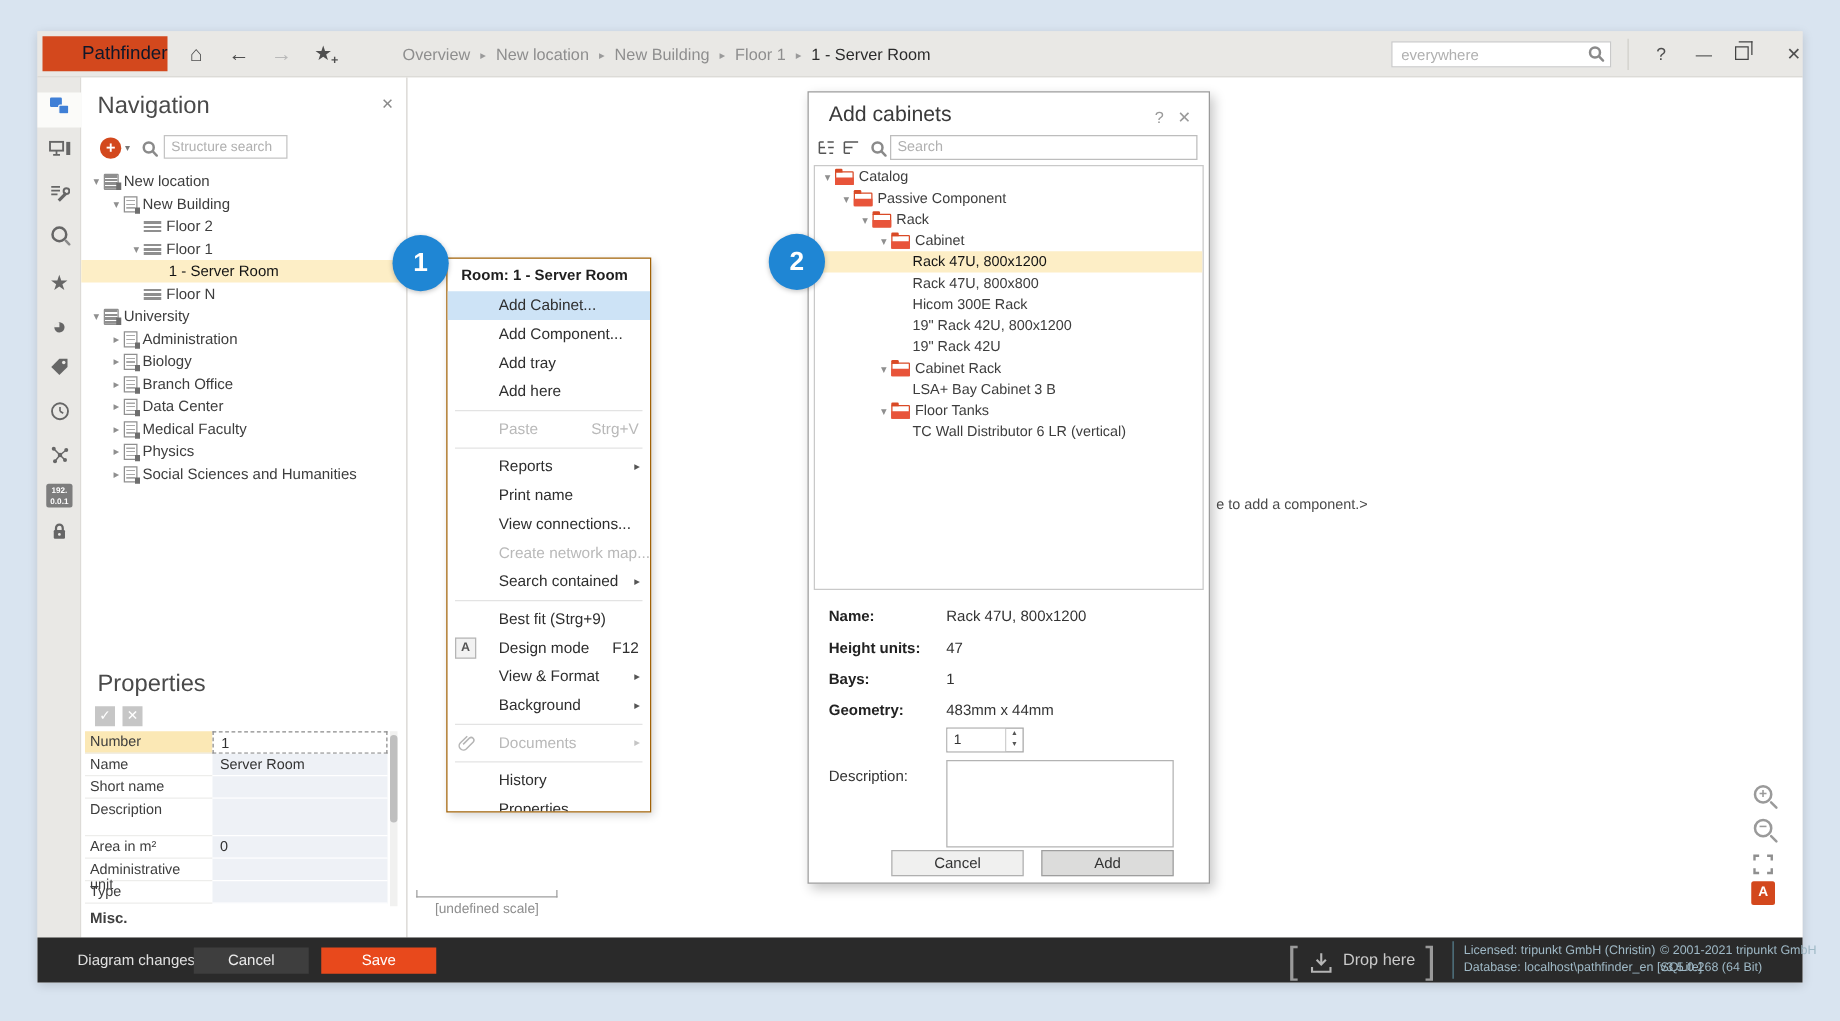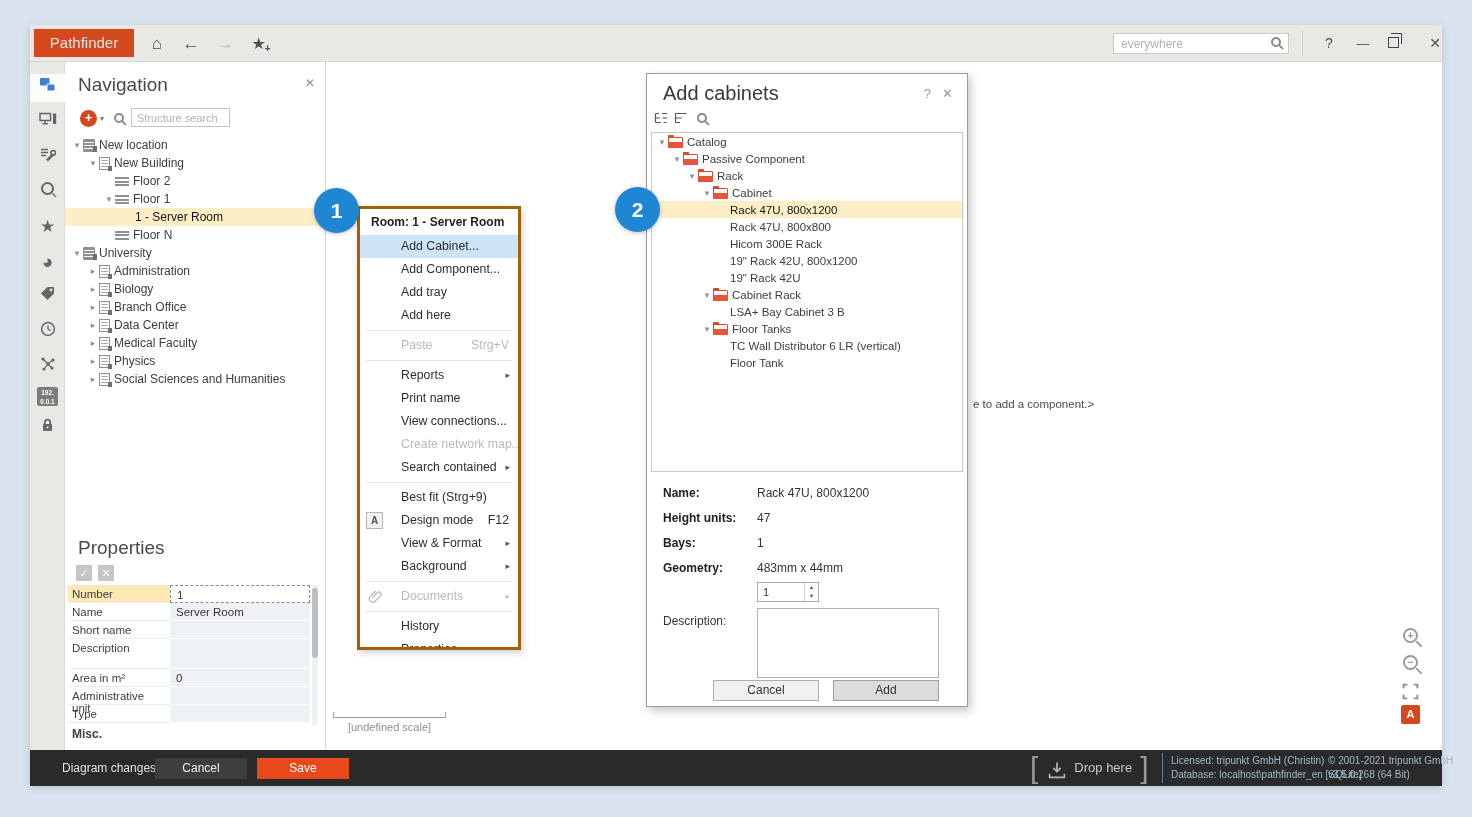--- a/index.html
+++ b/index.html
@@ -3,21 +3,21 @@
 <meta charset="utf-8">
 <style>
   * { box-sizing: border-box; margin: 0; padding: 0; }
   html,body { width:1472px; height:817px; }
   body { font-family:"Liberation Sans", sans-serif; background:#d9e4f0; position:relative; overflow:hidden; }
   .stage { position:absolute; inset:0; }
   .app { position:absolute; left:30px; top:25px; width:1412px; height:761px; background:#e9e8e5; box-shadow:0 2px 8px rgba(0,0,0,.15); }
 
   
   .toolbar { position:absolute; left:0; top:0; width:1412px; height:37px; background:#e9e8e5; border-bottom:1px solid #d8d6d2; }
-  .logo { position:absolute; left:4px; top:4px; width:100px; height:28px; background:#d3481d; color:#e5e5e5; font-size:15px; line-height:28px; text-align:center; }
+  .logo { position:absolute; left:4px; top:4px; width:100px; height:28px; background:#d3481d; color:#0f172a; font-size:15px; line-height:28px; text-align:right; }
   .tb-ico { position:absolute; top:0; height:37px; line-height:37px; width:30px; text-align:center; font-size:17px; color:#4f4f4f; cursor:default; }
   .tb-ico.dim { color:#b9b9b9; }
   .star-wrap { font-size:16px; }
   .star-plus { font-size:10px; font-weight:bold; vertical-align:-3px; margin-left:-1px; }
   .bc { position:absolute; left:292px; top:0; height:37px; line-height:37px; font-size:13px; color:#8e8e8e; white-space:nowrap; }
   .bc .sep { font-size:9px; color:#9a9a9a; margin:0 8px; vertical-align:1px; }
   .bc .cur { color:#2b2b2b; }
   .search-box { position:absolute; left:1083px; top:8px; width:176px; height:21px; background:#fff; border:1px solid #c9c9c9; }
   .search-box input { position:absolute; left:0; top:0; width:152px; height:19px; border:none; outline:none; padding-left:7px; font-size:12px; font-family:inherit; color:#333; background:transparent; }
   input::placeholder, textarea::placeholder { color:#b0b0b0; }
@@ -75,34 +75,34 @@
   .canvas { position:absolute; left:295px; top:37px; right:0; bottom:36px; background:#fff; border-left:1px solid #d6d4d0; }
   .hint { position:absolute; left:647px; top:336px; font-size:11.5px; color:#4a4a4a; white-space:nowrap; }
   .scalebar { position:absolute; left:7px; top:650px; width:113px; height:6px; border-left:1px solid #9e9e9e; border-right:1px solid #9e9e9e; border-bottom:1px solid #9e9e9e; }
   .scalelbl { position:absolute; left:7px; top:659px; width:113px; text-align:center; font-size:11px; color:#8e8e8e; }
   .zoomctl { position:absolute; left:1077px; width:15px; height:15px; border:2px solid #9a9a9a; border-radius:50%; color:#9a9a9a; font-size:11px; font-weight:bold; line-height:11px; text-align:center; cursor:default; }
   .zoomctl::after { content:''; position:absolute; width:8px; height:2px; background:#9a9a9a; right:-7px; bottom:-4px; transform:rotate(45deg); border-radius:1px; }
   .fitctl { position:absolute; left:1076px; top:621px; cursor:default; }
   .designctl { position:absolute; left:1075px; top:643px; width:19px; height:19px; background:#d3481d; color:#fff; font-size:11px; font-weight:bold; line-height:19px; text-align:center; border-radius:2px; cursor:default; }
 
   
-  .ctxmenu { position:absolute; left:327px; top:181px; width:164px; height:444px; background:#fff; border:3px solid #a16207; box-shadow:2px 3px 7px rgba(0,0,0,.18); z-index:5; overflow:hidden; }
+  .ctxmenu { position:absolute; left:327px; top:181px; width:164px; height:444px; background:#fff; border:1px solid #a16207; box-shadow:2px 3px 7px rgba(0,0,0,.18); z-index:5; overflow:hidden; }
   .cm-h { height:26px; line-height:26px; padding-left:11px; font-weight:bold; font-size:12px; color:#1f1f1f; }
   .cm-i { position:relative; height:23px; line-height:23px; padding:0 9px 0 41px; font-size:12.3px; color:#2e2e2e; cursor:default; white-space:nowrap; }
   .cm-i .sc { float:right; }
   .cm-i .ar { position:absolute; right:8px; top:0; font-size:9px; color:#555; }
   .cm-i.hl { background:#cde3f6; }
   .cm-i.dis { color:#b9b9b9; } .cm-i.dis .ar { color:#c5c5c5; }
   .cm-sep { height:1px; background:#e3e3e3; margin:3px 6px; }
   .cm-aicon { position:absolute; left:6px; top:3px; width:17px; height:17px; border:1px solid #b5b5b5; background:#f2f2f2; color:#555; font-size:10px; font-weight:bold; line-height:16px; text-align:center; }
   .cm-clip { position:absolute; left:8px; top:4px; }
 
   
   .dialog { position:absolute; left:616px; top:48px; width:322px; height:634px; background:#fff; border:1px solid #9b9b9b; box-shadow:3px 4px 9px rgba(0,0,0,.22); z-index:4; }
-  .dlg-title { position:absolute; left:16px; top:8px; font-size:20px; color:#3a3a3a;text-align:center; }
+  .dlg-title { position:absolute; left:16px; top:8px; font-size:17px; color:#3a3a3a;text-align:center; }
   .dlg-help { position:absolute; right:36px; top:12px; font-size:13px; color:#9a9a9a; cursor:default; }
   .dlg-close { position:absolute; right:14px; top:12px; font-size:13px; color:#9a9a9a; cursor:default; }
   .dlg-tico { position:absolute; top:36px; cursor:default; }
   .dlg-mag { position:absolute; left:50px; top:39px; }
   .dlg-search { position:absolute; left:65px; top:34px; width:246px; height:20px; border:1px solid #bdbdbd; font-size:11.5px; font-family:inherit; padding-left:5px; color:#333; outline:none; }
   .treebox { position:absolute; left:4px; top:58px; width:312px; height:340px; border:1px solid #c9c9c9; overflow:hidden; }
   .treebox .trow { height:17px; font-size:11.5px; }
   .treebox .d0 { padding-left:4px; } .treebox .d1 { padding-left:19px; } .treebox .d2 { padding-left:34px; } .treebox .d3 { padding-left:49px; } .treebox .d4 { padding-left:74px; }
   .folder { width:15px; height:11px; flex:none; border:1px solid #d94a26; background:#fff; position:relative; border-radius:1px; margin-top:1px; }
   .folder::before { content:''; position:absolute; top:-3px; left:-1px; width:6px; height:3px; background:#d94a26; border-radius:1px 1px 0 0; }
@@ -144,20 +144,23 @@
 
 <div class="stage">
 <div class="app">
 
   <div class="toolbar">
     <div class="logo">Pathfinder</div>
     <div class="tb-ico" style="left:112px;">⌂</div>
     <div class="tb-ico" style="left:146px;font-weight:bold;">←</div>
     <div class="tb-ico dim" style="left:180px;font-weight:bold;">→</div>
     <div class="tb-ico star-wrap" style="left:214px;width:34px;"><span>★</span><span class="star-plus">+</span></div>
+    <div class="bc">
+      <span>Overview</span><span class="sep">▸</span><span>New location</span><span class="sep">▸</span><span>New Building</span><span class="sep">▸</span><span>Floor 1</span><span class="sep">▸</span><span class="cur">1 - Server Room</span>
+    </div>
     <div class="search-box">
       <input placeholder="everywhere" style="">
       <span class="mag"></span>
     </div>
     <div class="tb-sep"></div>
     <div class="tb-ico" style="left:1284px;font-size:14px;">?</div>
     <div class="tb-ico" style="left:1318px;font-size:13px;">—</div>
     <div class="win-restore"></div>
     <div class="tb-ico" style="left:1390px;font-size:14px;">✕</div>
   </div>
@@ -397,20 +400,21 @@
       <svg width="16" height="16" viewBox="0 0 16 16">
             <path d="M2.5 3.5v9M2.5 3.5H6M2.5 8H7M2.5 12.5H8M9 3.5h5M9.5 8h4.5M10.5 12.5h3" stroke="#555" stroke-width="1.2" fill="none"></path>
           </svg>
     </div>
     <div class="dlg-tico" style="left:26px;">
       <svg width="16" height="16" viewBox="0 0 16 16">
             <path d="M2.5 3.5v9M2.5 3.5h11M2.5 8H9M2.5 12.5H7" stroke="#555" stroke-width="1.2" fill="none"></path>
           </svg>
     </div>
     <span class="mag dlg-mag"></span>
+    <input class="dlg-search" placeholder="Search" style="">
 
     <div class="treebox">
       <div class="trow d0">
             <span class="arr">▾</span>
             <span class="folder"></span>
             <span class="lbl">Catalog</span>
           </div>
       <div class="trow d1">
             <span class="arr">▾</span>
             <span class="folder"></span>
@@ -449,23 +453,20 @@
       <div class="trow d4">
             <span class="lbl">LSA+ Bay Cabinet 3 B</span>
           </div>
       <div class="trow d3">
             <span class="arr">▾</span>
             <span class="folder"></span>
             <span class="lbl">Floor Tanks</span>
           </div>
       <div class="trow d4">
             <span class="lbl">TC Wall Distributor 6 LR (vertical)</span>
-          </div>
-      <div class="trow d4">
-            <span class="lbl">Floor Tank</span>
           </div>
     </div>
 
     <div class="dlg-lbl" style="top:412px;">Name:</div>
     <div class="dlg-val" style="top:412px;">Rack 47U, 800x1200</div>
     <div class="dlg-lbl" style="top:437px;">Height units:</div>
     <div class="dlg-val" style="top:437px;">47</div>
     <div class="dlg-lbl" style="top:462px;">Bays:</div>
     <div class="dlg-val" style="top:462px;">1</div>
     <div class="dlg-lbl" style="top:487px;">Geometry:</div>

